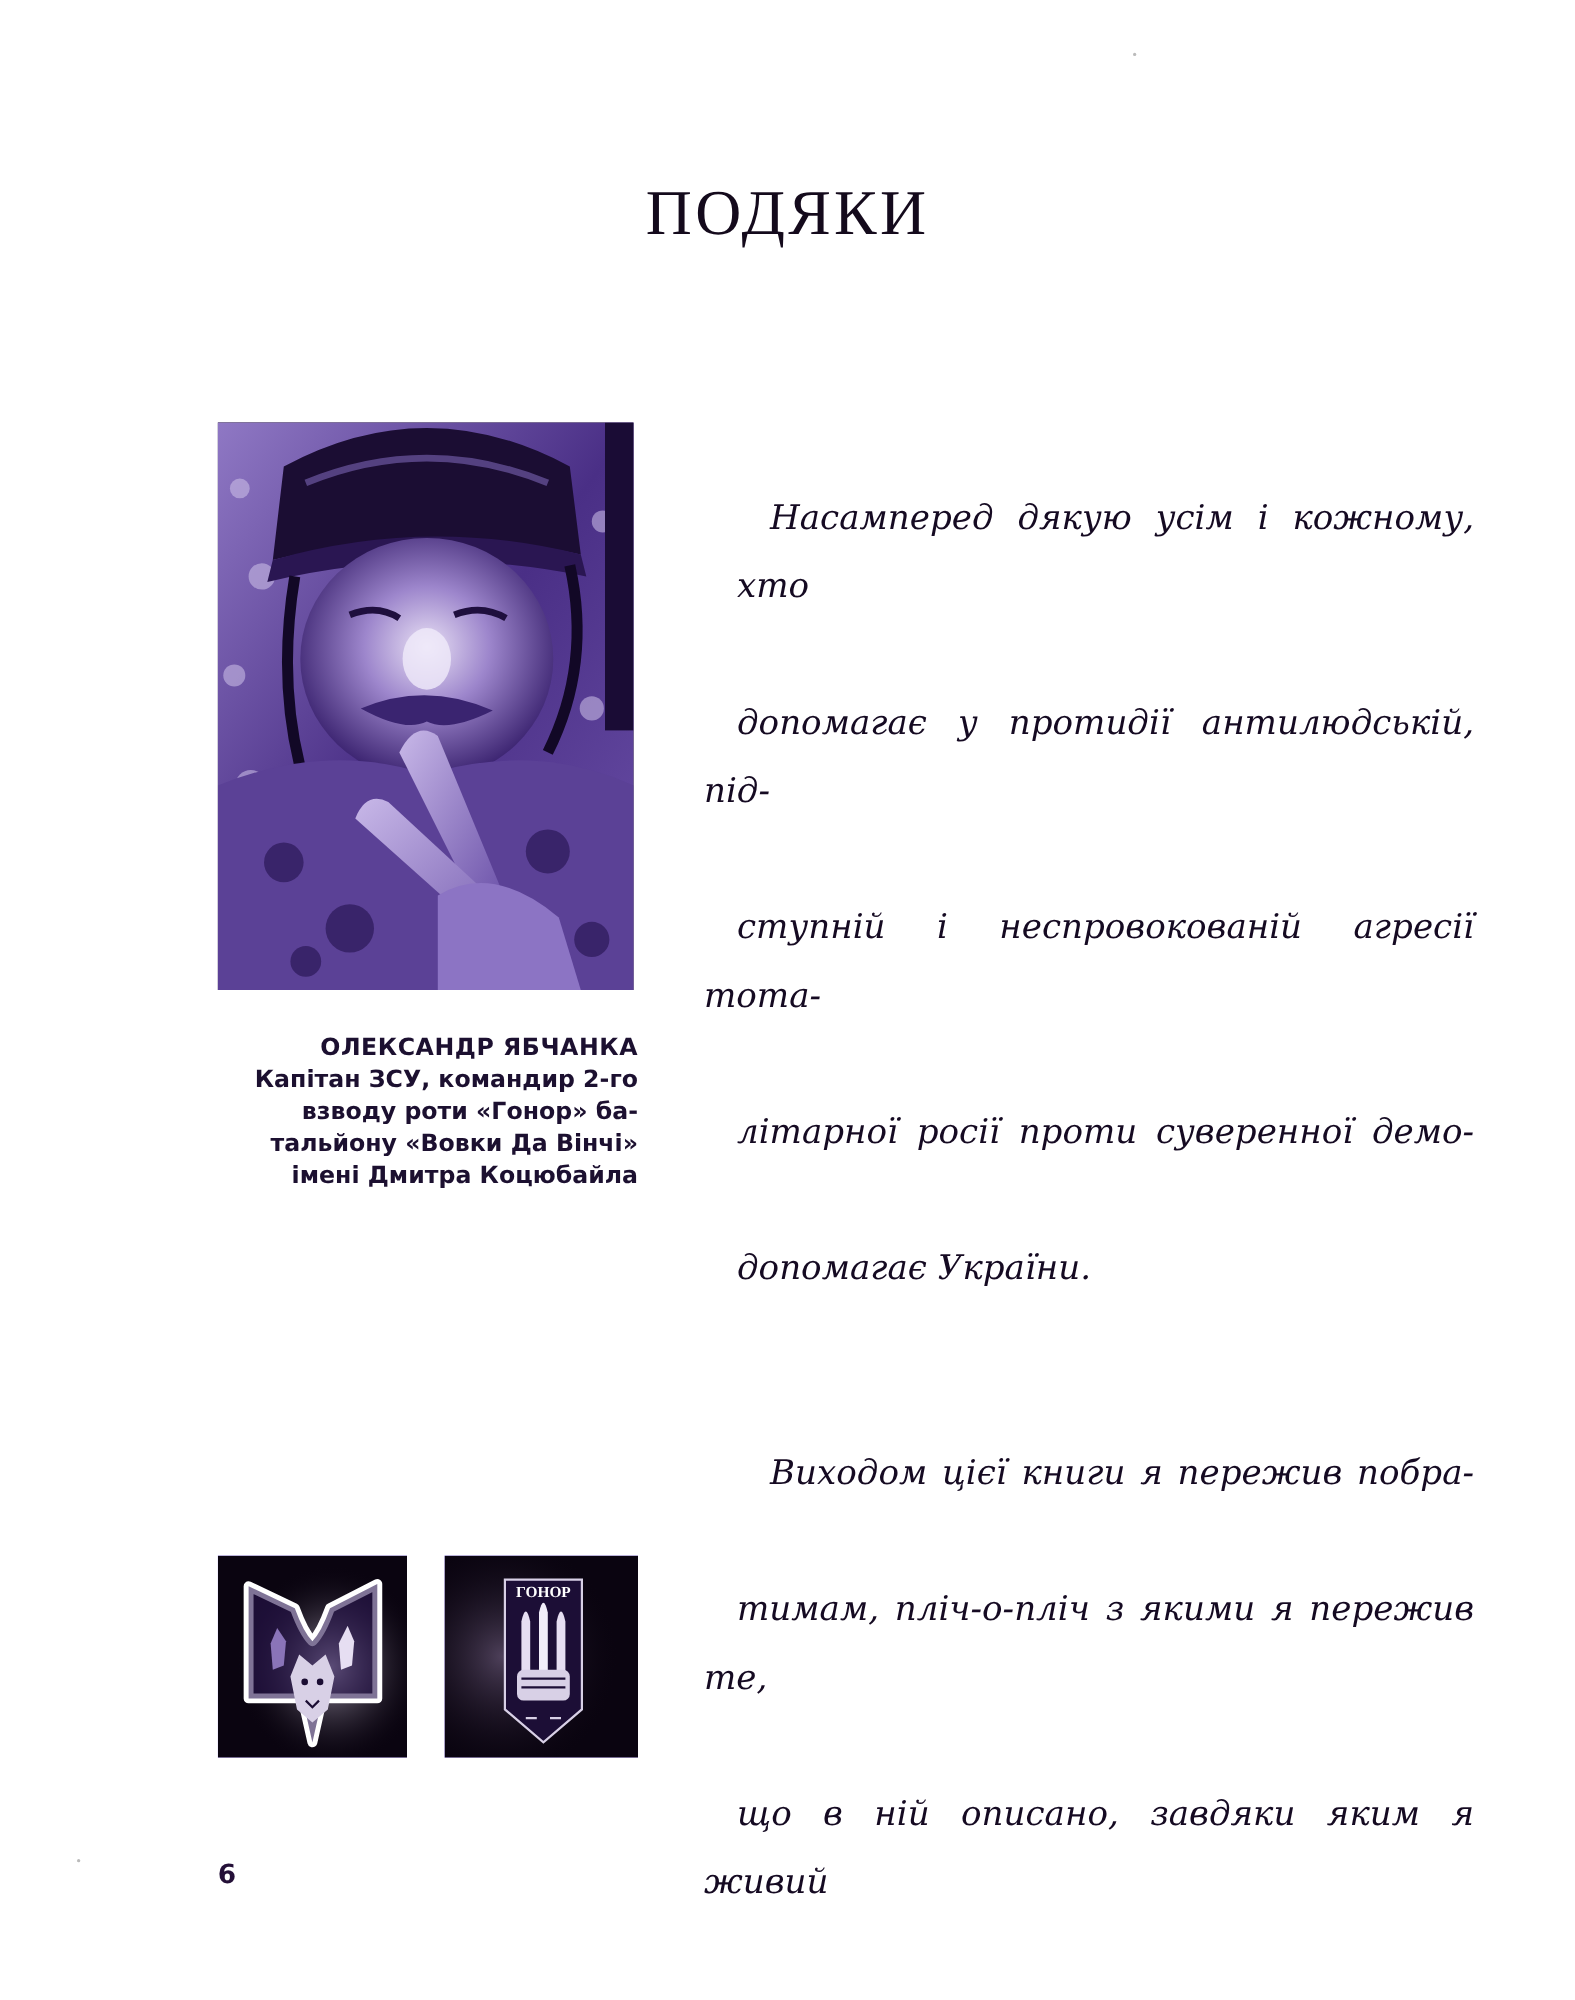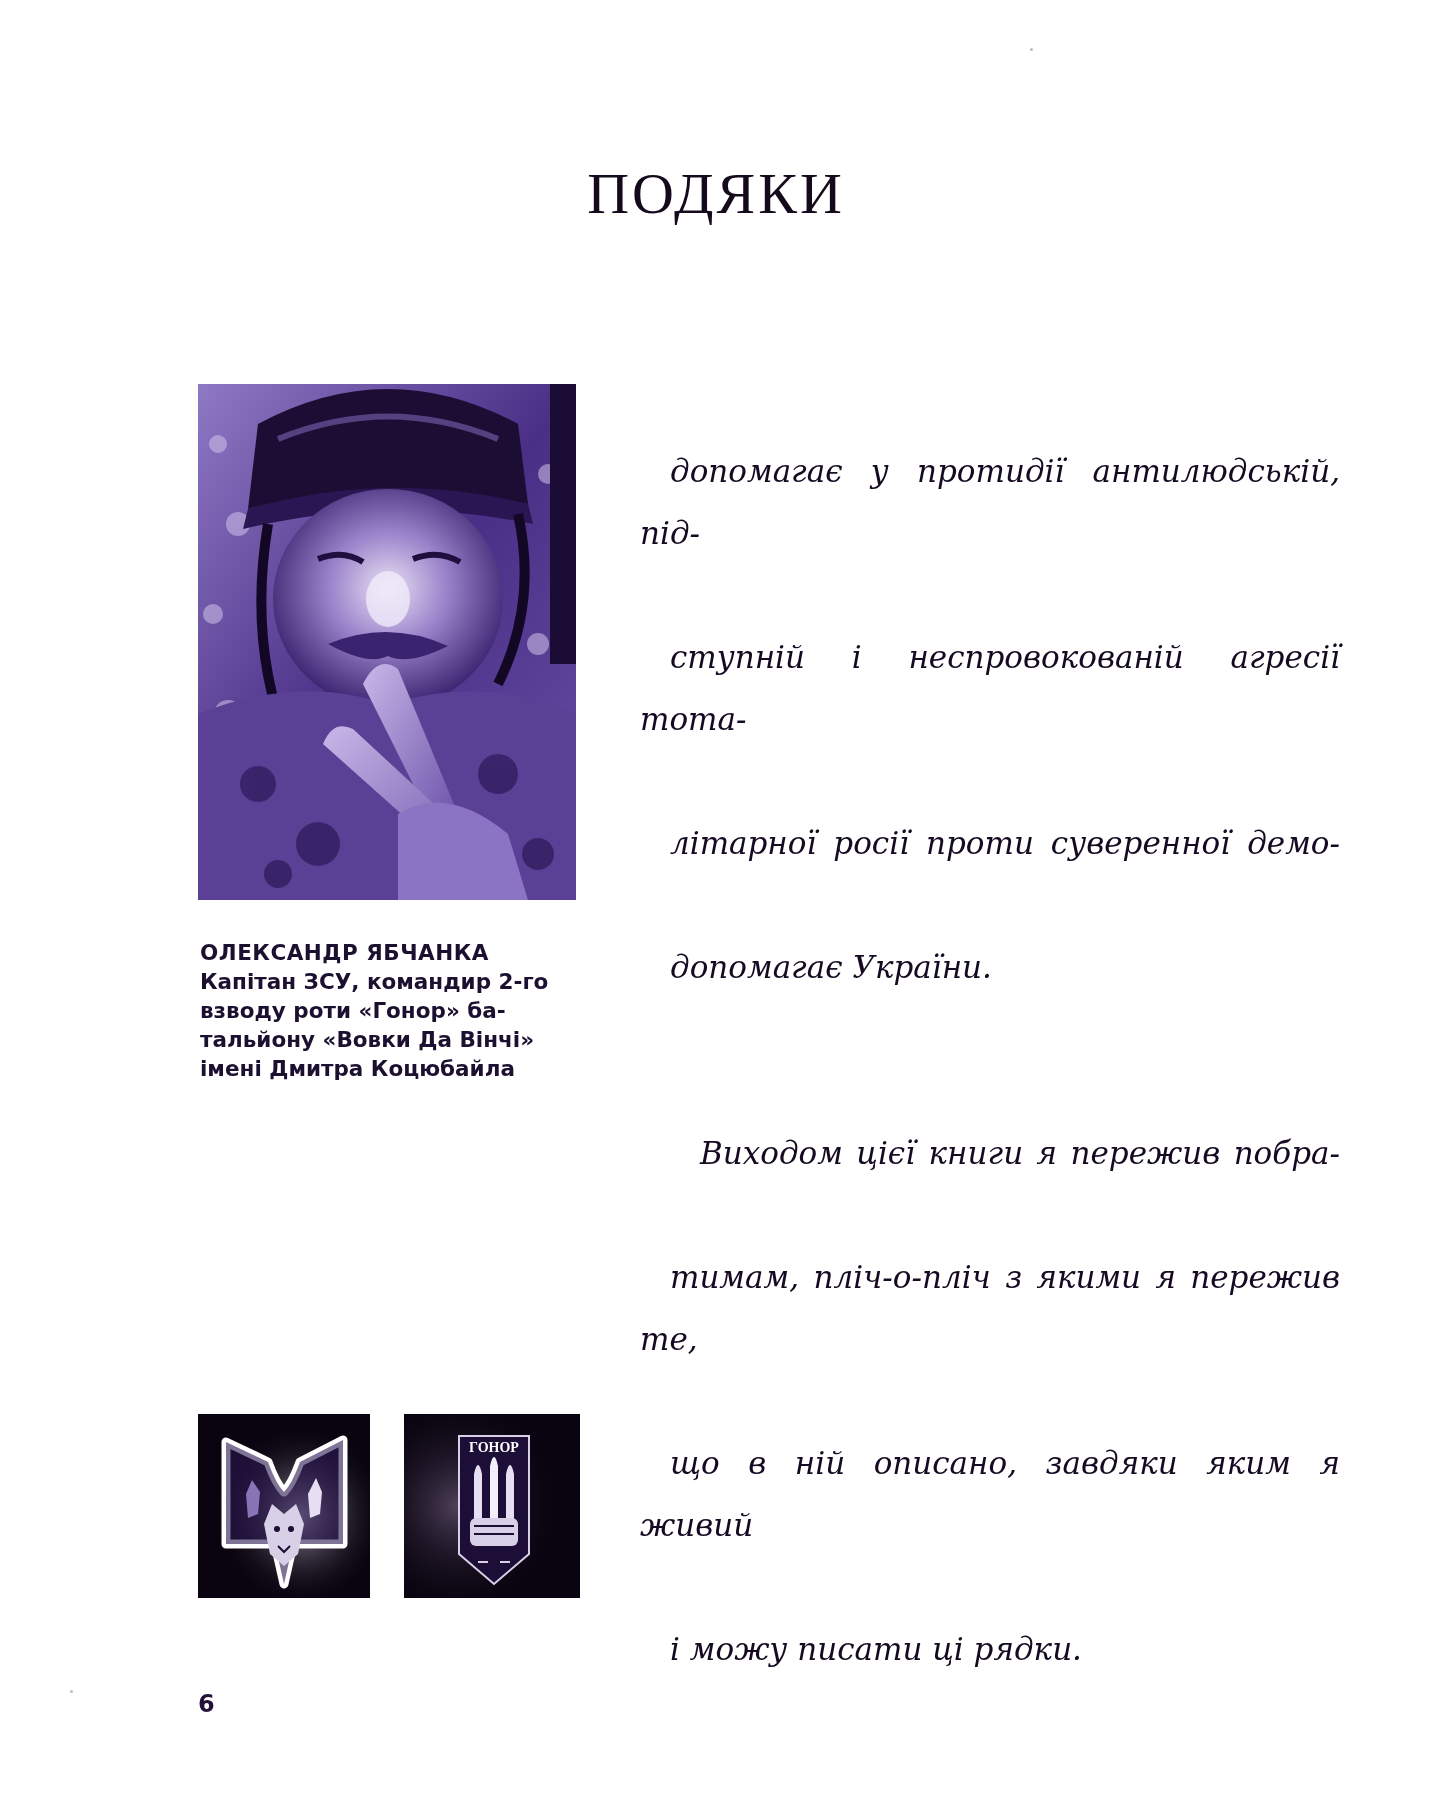--- a/index.html
+++ b/index.html
@@ -40,20 +40,21 @@
     .caption {
       position: absolute;
       left: 200px;
       top: 938px;
       width: 380px;
       font-family: "DejaVu Sans", sans-serif;
       font-weight: bold;
       font-size: 21.5px;
       line-height: 29px;
       color: #1c1030;
+      text-align: right;
     }
     .caption .name {
       display: block;
       letter-spacing: 0.5px;
     }
     .caption .role {
       display: block;
       white-space: pre-line;
     }
     .emblem {
@@ -232,20 +233,21 @@
     <path d="M102 110 L102 60 Q106 42 110 60 L110 110 Z" fill="#e6def2"></path>
 
     <rect x="66" y="104" width="48" height="28" rx="6" fill="#d8d0e6"></rect>
     <path d="M70 112 L110 112 M70 120 L110 120" stroke="#1c0e36" stroke-width="2"></path>
     <path d="M74 148 L84 148 M96 148 L106 148" stroke="#d8d0e6" stroke-width="2"></path>
   </svg>
 </div>
 
 <div class="body-text">
   <p>
+    <span class="ln first">Насамперед дякую усім і кожному, хто</span>
     <span class="ln">допомагає у протидії антилюдській, під-</span>
     <span class="ln">ступній і неспровокованій агресії тота-</span>
     <span class="ln">літарної росії проти суверенної демо-</span>
     <span class="ln last">допомагає України.</span>
   </p>
   <p>
     <span class="ln first">Виходом цієї книги я пережив побра-</span>
     <span class="ln">тимам, пліч-о-пліч з якими я пережив те,</span>
     <span class="ln">що в ній описано, завдяки яким я живий</span>
     <span class="ln last">і можу писати ці рядки.</span>

